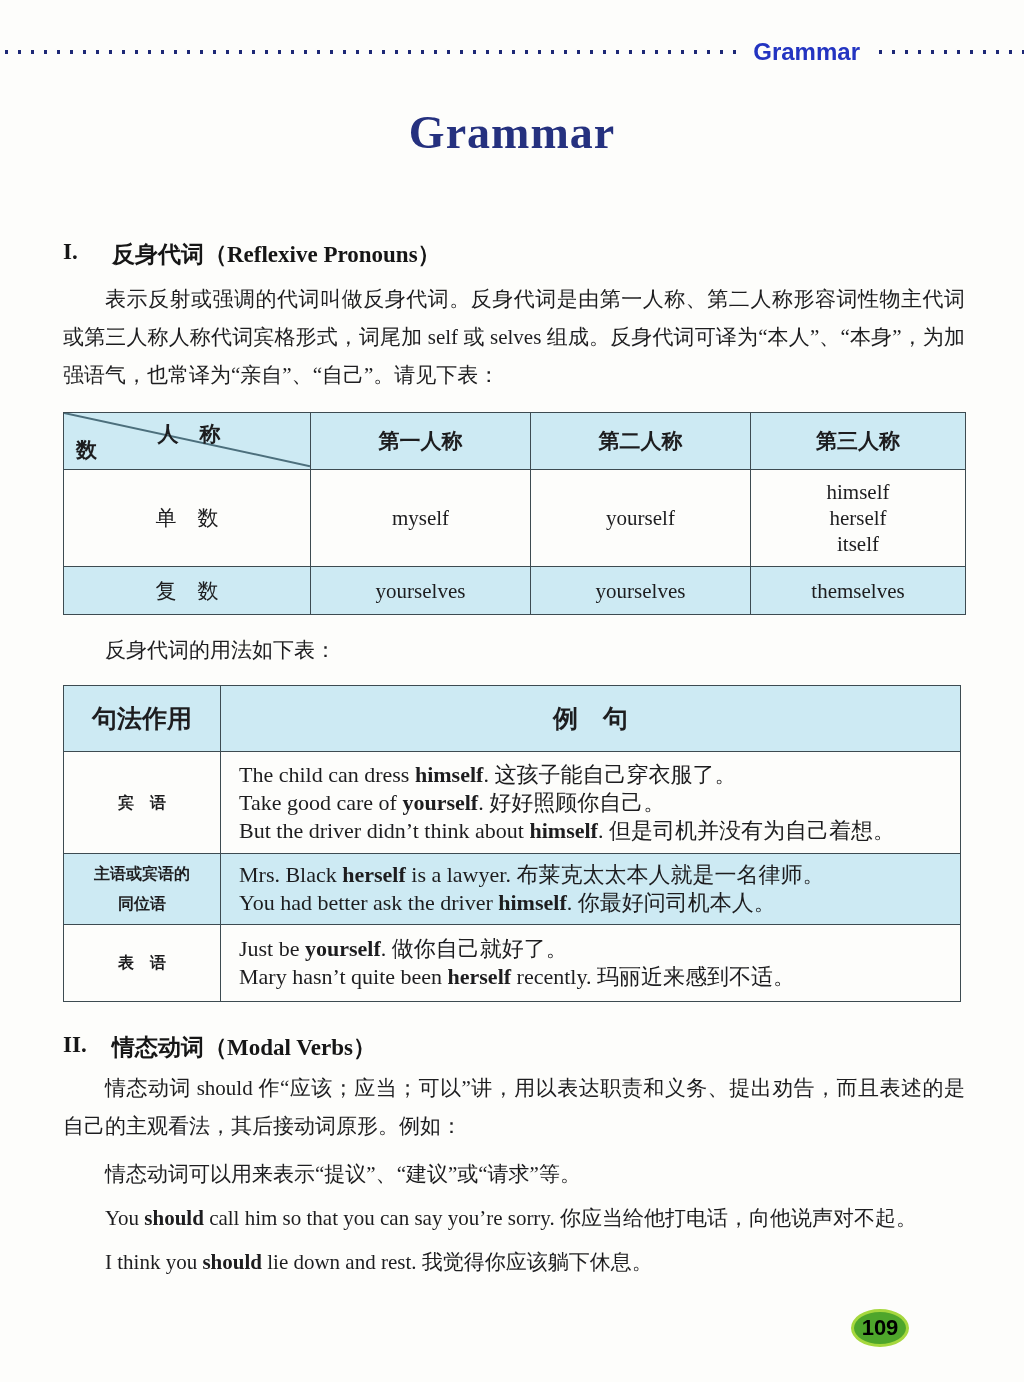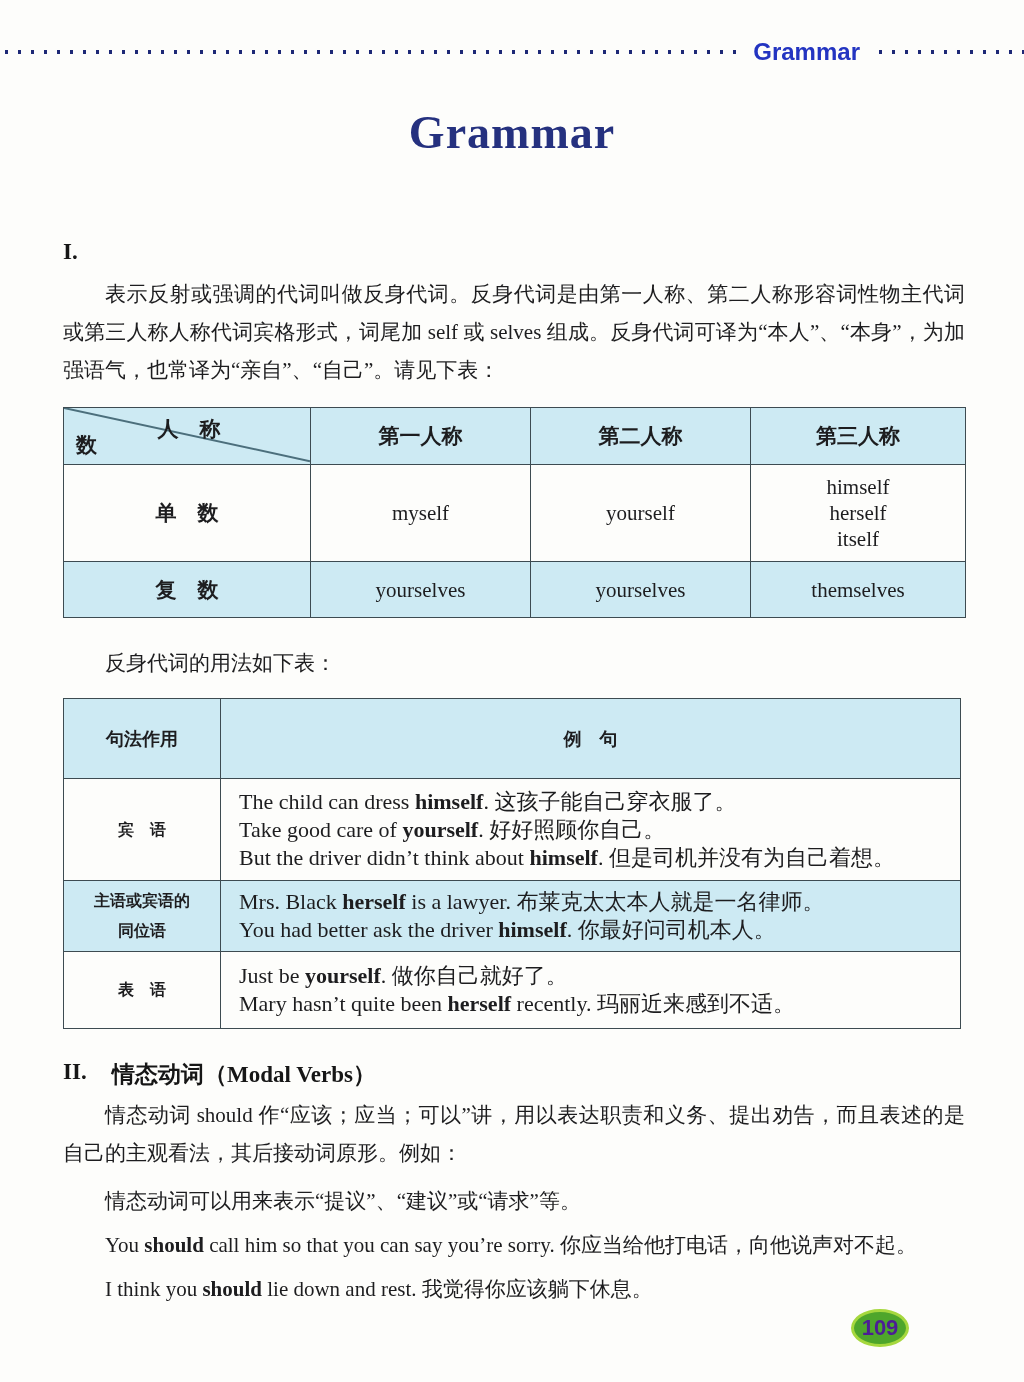--- a/index.html
+++ b/index.html
@@ -48,53 +48,53 @@
   }
   .para.tight { margin-top: 6px; }
   
   table { border-collapse: collapse; table-layout: fixed; }
   td { border: 1.6px solid #3d4b51; }
   .blue { background: #cdeaf3; margin-left: 8px; }
   .t1 { width: 902px; margin-top: 18px; }
   .t1 td { text-align: center; vertical-align: middle; font-size: 21px; }
   .t1 .hdr { font-weight: 700; height: 57px; }
   .t1 .r1  { height: 97px; }
-  .t1 .r2  { height: 56px; }
-  .t1 .rowlab { font-weight: 700; }
+  .t1 .r2  { height: 48px; }
+  .t1 .rowlab { font-weight: 400; }
   .cell-lines div { line-height: 26px; }
   
   .corner { position: relative; padding: 0; }
   .corner svg { position: absolute; left: 0; top: 0; width: 100%; height: 100%; display: block; }
   .corner .c-top {
     position: absolute; top: 7px; left: 38%;
     font-weight: 700; font-size: 21px;
   }
   .corner .c-bottom {
     position: absolute; bottom: 5px; left: 12px;
     font-weight: 700; font-size: 21px;
   }
   
   .t2 { width: 897px; margin-top: 16px; }
-  .t2 .hdr td { font-weight: 700; font-size: 18px; text-align: center; height: 80px; vertical-align: middle; }
+  .t2 .hdr td { font-weight: 700; font-size: 25px; text-align: center; height: 66px; vertical-align: middle; }
   .t2 .lab {
     text-align: center; vertical-align: middle;
     font-weight: 700; font-size: 16px; line-height: 30px;
   }
   .t2 .ex { vertical-align: middle; padding: 7px 10px 7px 18px; font-size: 22px; }
   .t2 .ex div { line-height: 28px; }
   .t2 .ur1 { height: 102px; }
   .t2 .ur2 { height: 70px; }
   .t2 .ur3 { height: 77px; margin-top: 28px; }
   .b { font-weight: 700; }
   
   .page-badge {
     position: absolute; left: 851px; top: 1309px;
     width: 58px; height: 38px; border-radius: 50%;
     background: #4ea62b; border: 3px solid #a6d83e;
-    color: #4c1d95;
+    color: #000000;
     font-family: "Liberation Sans", "DejaVu Sans", sans-serif;
     font-weight: 700; font-size: 22px;
     display: flex; align-items: center; justify-content: center;
   }
 </style>
 </head>
 <body>
 
 <div class="page">
 
@@ -103,20 +103,21 @@
     <div class="rule-label">Grammar</div>
     <div class="dots dots-right"></div>
   </div>
 
   <div class="page-title">Grammar</div>
 
   <div class="content">
 
     <div class="section-heading" id="sec1-heading">
       <span class="sec-num">I.</span>
+      <span>反身代词（Reflexive Pronouns）</span>
     </div>
 
     <p class="para">表示反射或强调的代词叫做反身代词。反身代词是由第一人称、第二人称形容词性物主代词或第三人称人称代词宾格形式，词尾加 self 或 selves 组成。反身代词可译为“本人”、“本身”，为加强语气，也常译为“亲自”、“自己”。请见下表：</p>
 
     <table class="t1">
       <colgroup>
           <col style="width:247px">
           <col style="width:220px">
           <col style="width:220px">
           <col style="width:215px">
@@ -156,21 +157,21 @@
           <td class="blue cell-lines">
               <div>yourselves</div>
             </td>
           <td class="blue cell-lines">
               <div>themselves</div>
             </td>
         </tr>
       </tbody>
     </table>
 
-    <p class="para" style="margin-top:26px">反身代词的用法如下表：</p>
+    <p class="para" style="margin-top:16px">反身代词的用法如下表：</p>
 
     <table class="t2">
       <colgroup>
           <col style="width:157px">
           <col style="width:740px">
         </colgroup>
       <tbody>
         <tr class="hdr">
           <td class="blue">句法作用</td>
           <td class="blue">例　句</td>

